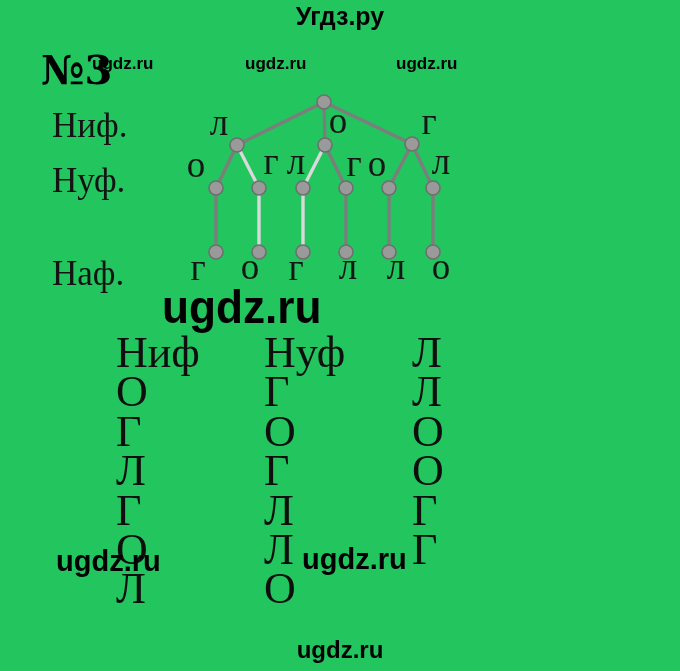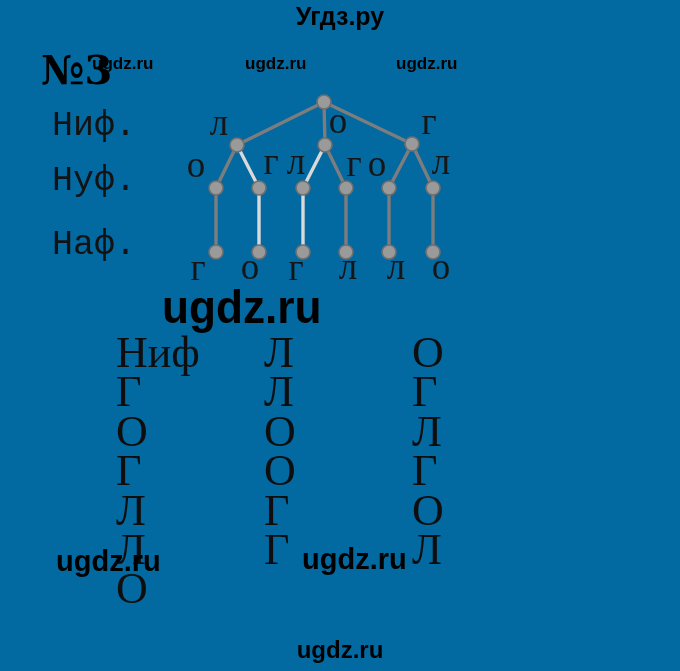--- a/index.html
+++ b/index.html
@@ -1,18 +1,18 @@
 <!DOCTYPE html>
 <html><head>
 <meta charset="utf-8">
 <style>
   * { margin:0; padding:0; box-sizing:border-box; }
   html,body { background:#fff; }
   .canvas {
-    position:relative; width:680px; height:671px; background:#0369a1;
+    position:relative; width:680px; height:671px; background:#22c55e;
     font-family:"Liberation Serif", serif; color:#111; overflow:hidden;
   }
   .abs { position:absolute; }
   .site-title {
     top:2px; left:0; right:0; text-align:center;
     font-family:"Liberation Sans", sans-serif; font-weight:bold; font-size:25px; color:#000;
   }
   .problem-number {
     left:41px; top:48px; font-family:"DejaVu Serif", serif;
     font-weight:bold; font-size:40px; color:#000; line-height:44px;
@@ -21,22 +21,22 @@
     font-family:"Liberation Sans", sans-serif; font-weight:bold; color:#000;
     white-space:nowrap; transform-origin:left top;
   }
   .wm-top { font-size:17px; line-height:20px; top:54px; }
   .wm-top-1 { left:92px; } .wm-top-2 { left:245px; } .wm-top-3 { left:396px; }
   .wm-large { left:162px; top:284px; font-size:46px; line-height:46px; transform:scaleX(.96); }
   .wm-bottom { font-size:29px; line-height:30px; }
   .wm-bottom-1 { left:56px; top:546px; }
   .wm-bottom-2 { left:302px; top:544px; }
   .wm-footer { top:637px; left:0; right:0; text-align:center; font-size:24px; line-height:26px; }
-  .row-label { left:52px; font-size:35px; line-height:38px; color:#131313;font-family:Liberation Mono, monospace; }
-  .row-label-1 { top:107px; } .row-label-2 { top:162px; } .row-label-3 { top:226px; }
+  .row-label { left:52px; font-size:35px; line-height:38px; color:#131313; }
+  .row-label-1 { top:107px; } .row-label-2 { top:162px; } .row-label-3 { top:255px; }
   .tree-svg { left:170px; top:85px; }
   .tree-svg text {
     font-family:"Liberation Serif", serif; font-size:37px; fill:#161616;
   }
   .answer-table {
     left:116px; top:334px; display:grid;
     grid-template-columns:148px 148px 96px; grid-auto-rows:39.4px;
     font-size:44px; line-height:37px; color:#0e0e0e;
   }
   .answer-table .cell { white-space:nowrap; }
@@ -116,20 +116,21 @@
     <text text-anchor="middle" x="198" y="280">г</text>
     <text text-anchor="middle" x="250" y="279">о</text>
     <text text-anchor="middle" x="296" y="280">г</text>
     <text text-anchor="middle" x="348" y="279">л</text>
     <text text-anchor="middle" x="396" y="279">л</text>
     <text text-anchor="middle" x="441" y="279">о</text>
   </svg>
 
   <div class="abs answer-table">
     <div class="cell">Ниф</div>
+    <div class="cell">Нуф</div>
 
     <div class="cell">Л</div>
     <div class="cell">О</div>
     <div class="cell">Г</div>
 
     <div class="cell">Л</div>
     <div class="cell">Г</div>
     <div class="cell">О</div>
 
     <div class="cell">О</div>

